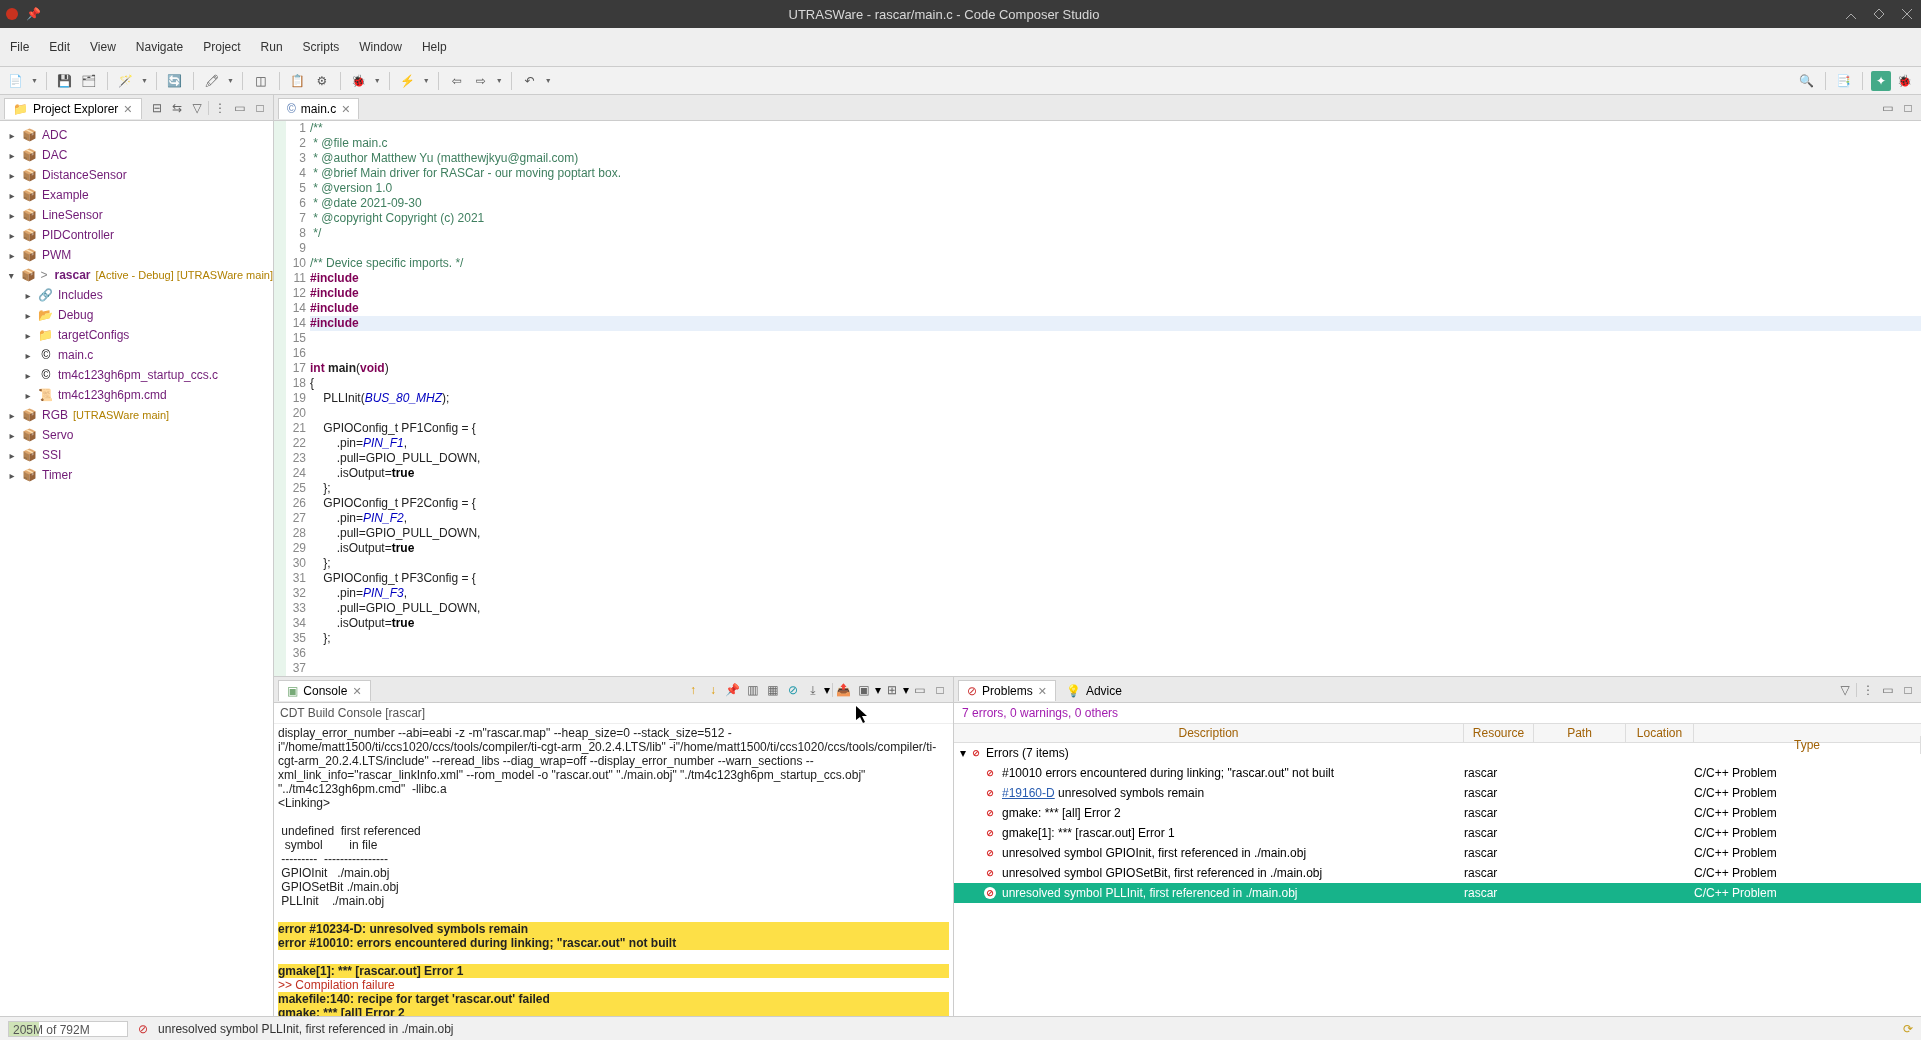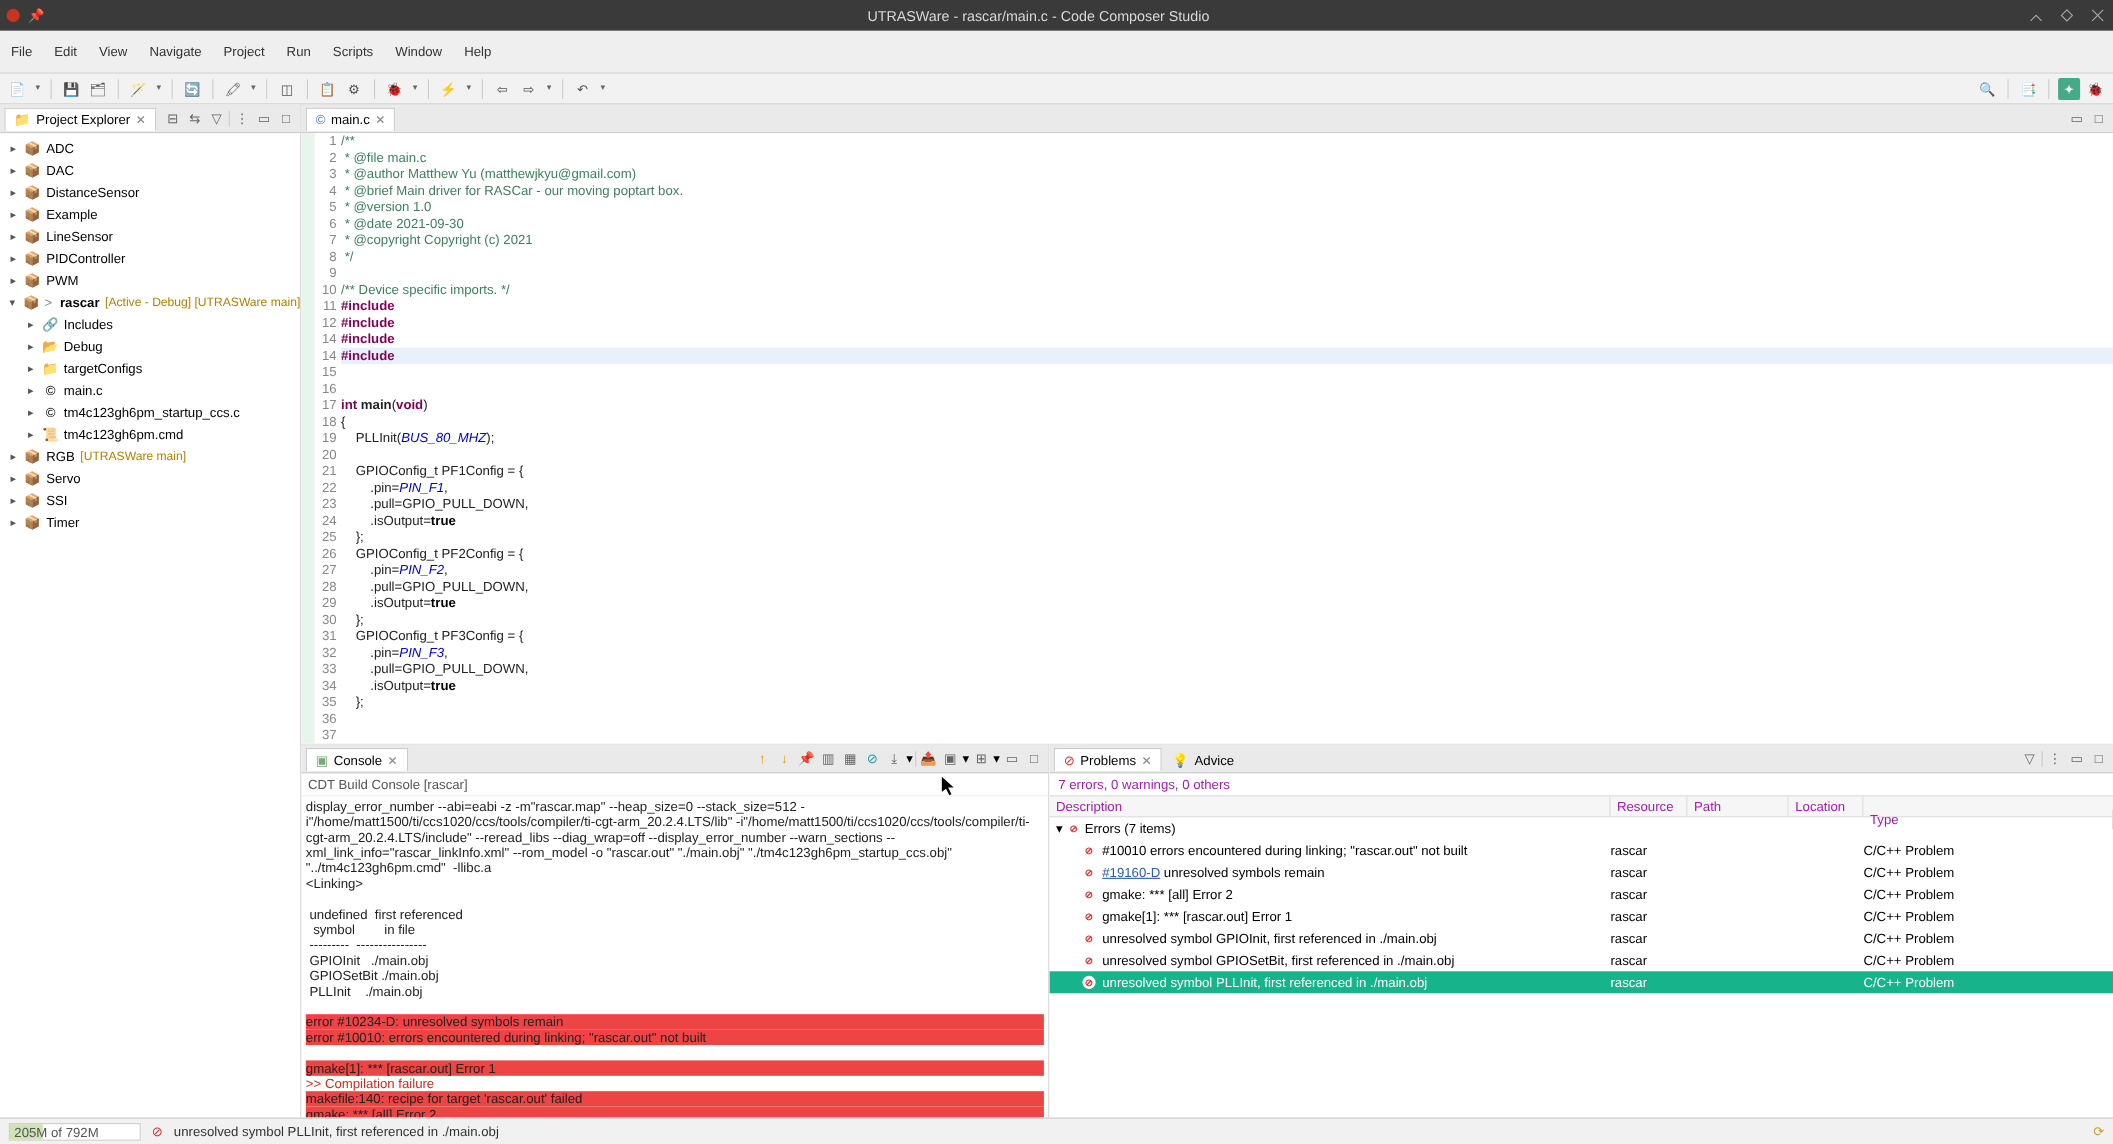--- a/index.html
+++ b/index.html
@@ -24,21 +24,21 @@
 .panel-header .tab .close { color:#888; font-size:11px; }
 .panel-header .iconbtn { width:18px; height:18px; display:flex; align-items:center; justify-content:center; color:#666; }
 .panel-header .grow { flex:1; }
 .left { width:274px; border-right:1px solid #ccc; background:#fff; display:flex; flex-direction:column; }
 .tree { flex:1; overflow:auto; padding:4px 0; }
 .tree .row { display:flex; align-items:center; height:20px; padding-left:6px; gap:5px; white-space:nowrap; }
 .tree .row.l1 { padding-left: 6px; }
 .tree .row.l2 { padding-left: 22px; }
 .tree .twist { width:12px; height:12px; display:inline-flex; align-items:center; justify-content:center; color:#555; font-size:10px; }
 .tree .icon { width:14px; height:14px; display:inline-flex; align-items:center; justify-content:center; }
-.tree .label { color:#000000; }
+.tree .label { color:#701a75; }
 .tree .active-label { color:#b08000; font-size:11px; }
 .right { flex:1; display:flex; flex-direction:column; }
 .editorpane { flex:0 0 397px; display:flex; flex-direction:column; border-bottom:1px solid #ccc; }
 .editor-body { flex:1; display:flex; background:#fff; overflow:hidden; font-family:"DejaVu Sans Mono","Consolas",monospace; font-size:12px; line-height:15px; position:relative; }
 .marginbar { width:12px; background:#e8f5ec; }
 .gutter { width:24px; text-align:right; color:#888; padding-right:4px; user-select:none; }
 .gutter .ln { height:15px; }
 .code { flex:1; white-space:pre; color:#222; }
 .code .ln { height:15px; }
 .hl-include { background:#e8f0fa; display:inline-block; min-width:100%; }
@@ -46,25 +46,25 @@
 .k-str { color:#2a00ff; }
 .k-kw { color:#7f0055; font-weight:bold; }
 .k-italic { font-style:italic; color:#0000c0; }
 .k-comment { color:#3f7f5f; }
 .k-val { color:#000000; font-weight:bold; }
 .bottom { flex:1; display:flex; }
 .console { width:680px; border-right:1px solid #ccc; display:flex; flex-direction:column; background:#fff; }
 .console .desc { padding:3px 6px; color:#555; border-bottom:1px solid #eee; }
 .console .out { flex:1; overflow:auto; font-family:"DejaVu Sans Mono",monospace; font-size:11px; line-height:14px; padding:2px 4px; white-space:pre-wrap; color:#222; }
 .console .out .red { color:#c03020; }
-.console .out .err-line { background:#ef4444; }
+.console .out .err-line { background:#fde047;font-weight:bold; }
 .problems { flex:1; display:flex; flex-direction:column; background:#fff; }
 .problems .summary { padding:3px 8px; color:#a21caf; }
 .problems .colhdr { display:flex; border-top:1px solid #ddd; border-bottom:1px solid #ddd; background:#f6f6f6; height:20px; align-items:center; }
-.problems .colhdr .ch { border-right:1px solid #ddd; padding:2px 6px; color:#a21caf; }
+.problems .colhdr .ch { border-right:1px solid #ddd; padding:2px 6px; color:#a16207;text-align:center; }
 .problems .plist { flex:1; overflow:auto; }
 .problems .prow { display:flex; align-items:center; height:20px; }
 .problems .prow .c-desc { width:510px; display:flex; align-items:center; gap:6px; padding-left:30px; }
 .problems .prow .c-res { width:70px; }
 .problems .prow .c-path { width:92px; }
 .problems .prow .c-loc { width:68px; }
 .problems .prow .c-type { flex:1; }
 .problems .prow.sel { background:#17b38a; color:#fff; }
 .problems .prow a { color:#2a5db0; text-decoration:underline; }
 .problems .grouprow { display:flex; align-items:center; height:20px; padding-left:6px; gap:4px; }

